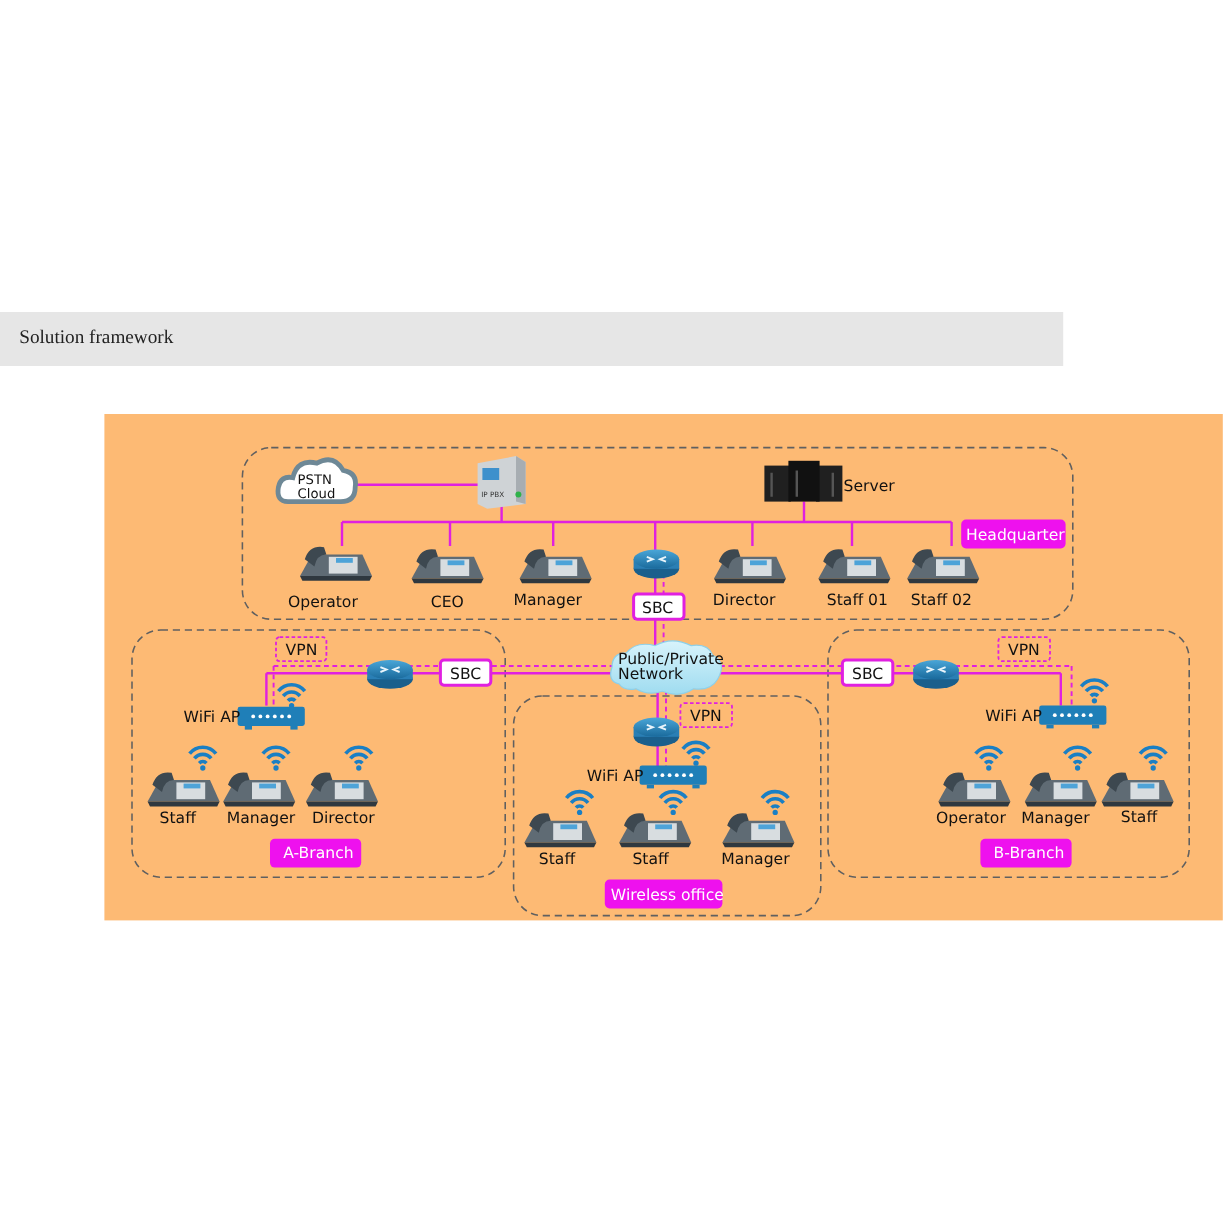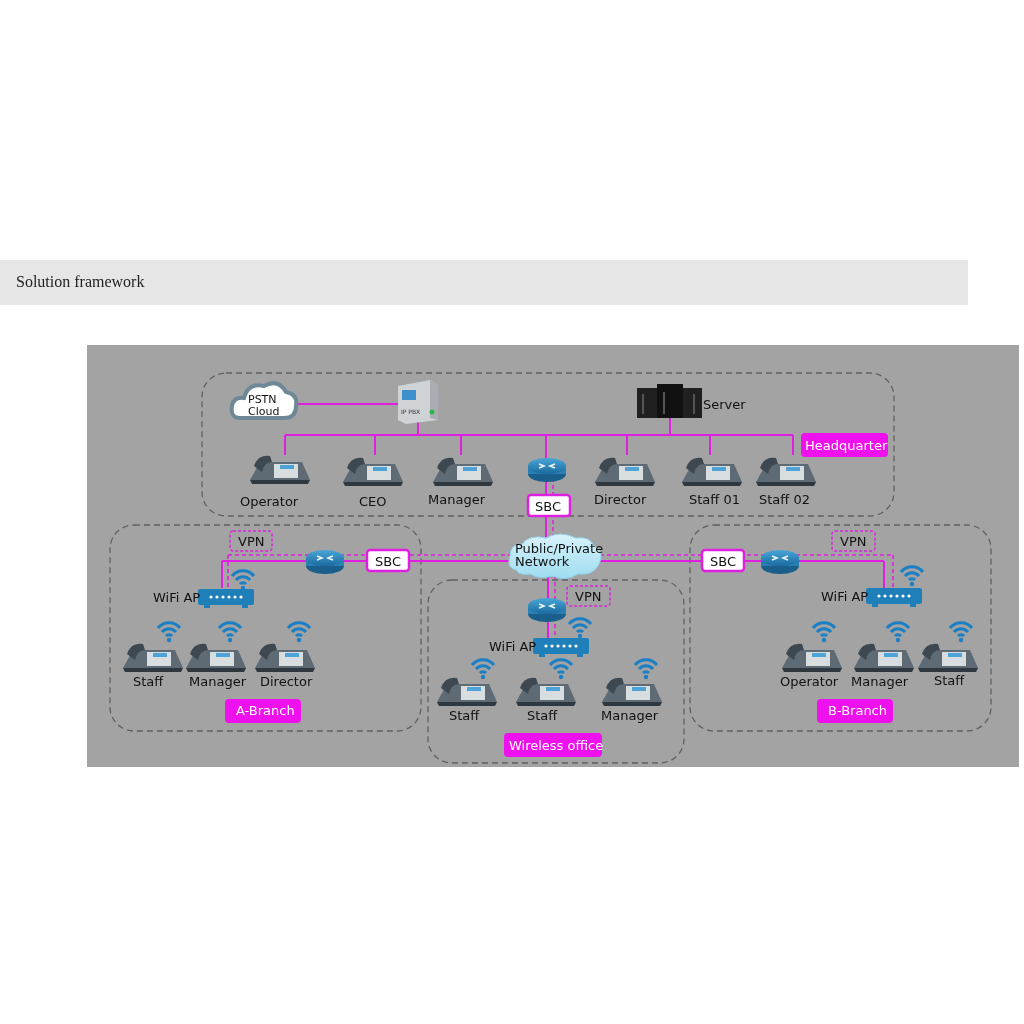--- a/index.html
+++ b/index.html
@@ -1,19 +1,19 @@
 <!DOCTYPE html>
 <html><head>
 <meta charset="utf-8">
 <style>
   html, body { margin:0; padding:0; }
   body { width:1024px; height:1024px; background:#ffffff; position:relative; overflow:hidden; font-family:"DejaVu Sans", sans-serif; }
-  .section-bar { position:absolute; left:0; top:260px; width:968px; height:45px; background:#e6e6e6; }
+  .section-bar { position:absolute; left:0; top:260px; width:886px; height:45px; background:#e6e6e6; }
   .section-title { position:absolute; left:16px; top:13px; font-family:"Liberation Serif", serif; font-size:16px; color:#222; }
-  .diagram { position:absolute; left:87px; top:345px; width:932px; height:422px; background:#a3a3a3; }
+  .diagram { position:absolute; left:87px; top:345px; width:932px; height:422px; background:#fdba74; }
   svg { position:absolute; left:0; top:0; }
   .lbl { font-family:"DejaVu Sans", sans-serif; font-size:13px; fill:#111; }
   .tag text { font-size:13px; fill:#ffffff; }
 </style>
 </head>
 <body>
 
 <div class="section-bar">
   <span class="section-title">Solution framework</span>
 </div>

